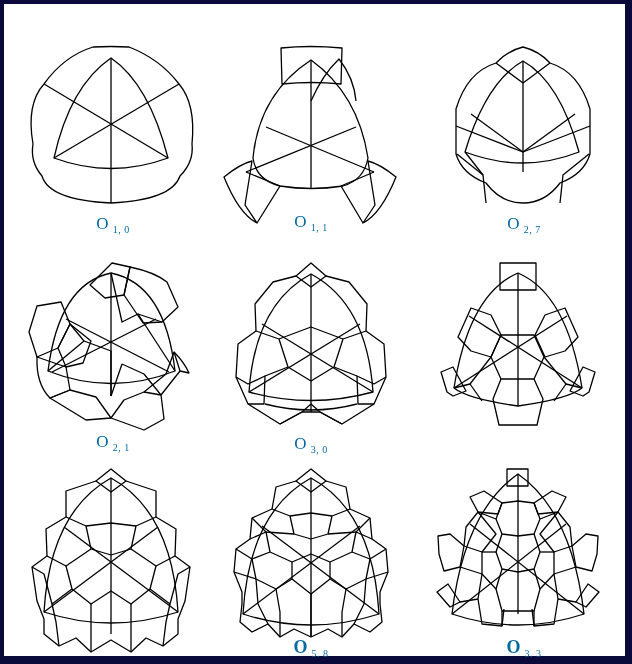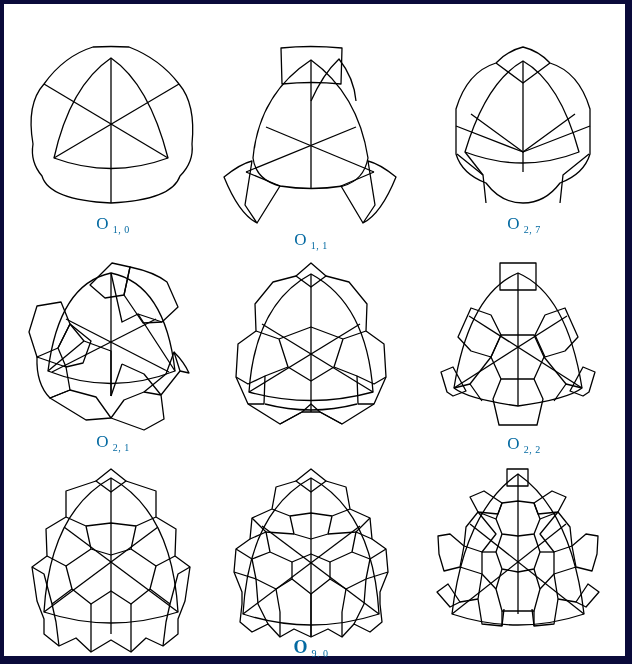--- a/index.html
+++ b/index.html
@@ -48,21 +48,21 @@
       <path d="M519 57 Q556 78 575 148 Q519 170 461 148 Q482 78 519 57 Z"></path>
       <path d="M492 59 L519 79 L546 59"></path>
       <line x1="519" y1="57" x2="519" y2="168"></line>
       <path d="M453 150 L479 171 L482 199"></path>
       <path d="M585 150 L559 171 L556 199"></path>
       <path d="M461 148 L479 171"></path>
       <path d="M452 122 L519 148 L586 122"></path>
       <path d="M467 110 L519 148 L571 110"></path>
     </svg>
     <div class="label" style="left:9px;top:210px"><span class="main">O</span><span class="sub">1, 0</span></div>
-    <div class="label" style="left:207px;top:226px"><span class="main">O</span><span class="sub">1, 1</span></div>
+    <div class="label" style="left:207px;top:208px"><span class="main">O</span><span class="sub">1, 1</span></div>
     <div class="label" style="left:420px;top:210px"><span class="main">O</span><span class="sub">2, 7</span></div>
   </div>
 
   <div class="cell" style="left:0;top:240px;width:632px;height:220px">
     <svg width="632" height="220">
 
       <path d="M108 19 L126 23 L120 51 L101 54 L86 41 Z"></path>
       <path d="M126 23 Q150 28 163 38 L174 63 L158 78 L139 79 L120 51 Z"></path>
       <path d="M33 62 L57 58 L66 80 L54 104 L33 113 L25 88 Z"></path>
       <path d="M54 104 L66 80 L87 97 L79 119 L62 123 Z"></path>
@@ -107,21 +107,21 @@
       <path d="M591 128 L579 123 L566 147 L579 152 L585 148 Z"></path>
       <path d="M450 144 L466 140 L478 157"></path>
       <path d="M578 144 L562 140 L550 157"></path>
       <path d="M487 113 L466 140"></path>
       <path d="M540 113 L562 140"></path>
       <line x1="514" y1="29" x2="514" y2="162"></line>
       <line x1="465" y1="72" x2="578" y2="144"></line>
       <line x1="563" y1="72" x2="450" y2="144"></line>
     </svg>
     <div class="label" style="left:9px;top:188px"><span class="main">O</span><span class="sub">2, 1</span></div>
-    <div class="label" style="left:420px;top:190px"><span class="main">O</span><span class="sub">2, 2</span></div>
+    <div class="label" style="left:207px;top:190px"><span class="main">O</span><span class="sub">3, 0</span></div>
   </div>
 
   <div class="cell" style="left:0;top:450px;width:632px;height:214px">
     <svg width="632" height="214">
 
       <path d="M107 15 L122 27 L107 38 L92 27 Z"></path>
       <path d="M92 27 L62 37 L62 63 L42 75 L43 102 L28 113 L33 147 L40 165 L40 180 L55 192 L72 184 L87 198 L107 186 L127 198 L142 184 L159 192 L174 180 L174 165 L181 147 L186 113 L171 102 L172 75 L152 63 L152 37 L122 27"></path>
       <path d="M107 24 Q168 58 174 158 Q107 180 40 158 Q46 58 107 24 Z"></path>
       <path d="M62 63 L82 72 L87 95 L107 101 L127 95 L132 72 L152 63"></path>
       <path d="M82 72 L107 69 L132 72"></path>
@@ -186,16 +186,17 @@
       <path d="M478 120 L474 145 L478 170 L498 172 L500 155"></path>
       <path d="M550 120 L554 145 L550 170 L530 172 L528 155"></path>
       <path d="M498 157 L498 172"></path>
       <path d="M530 157 L530 172"></path>
       <path d="M456 148 L474 145"></path>
       <path d="M572 148 L554 145"></path>
       <line x1="514" y1="20" x2="514" y2="160"></line>
       <line x1="466" y1="70" x2="580" y2="160"></line>
       <line x1="562" y1="70" x2="448" y2="160"></line>
     </svg>
-    <div class="label bold" style="left:207px;top:183px"><span class="main">O</span><span class="sub">9. 0</span></div>
+    <div class="label bold" style="left:207px;top:183px"><span class="main">O</span><span class="sub">5. 8</span></div>
+    <div class="label bold" style="left:420px;top:183px"><span class="main">O</span><span class="sub">3. 3</span></div>
   </div>
 
 </div>
 
 </body></html>

